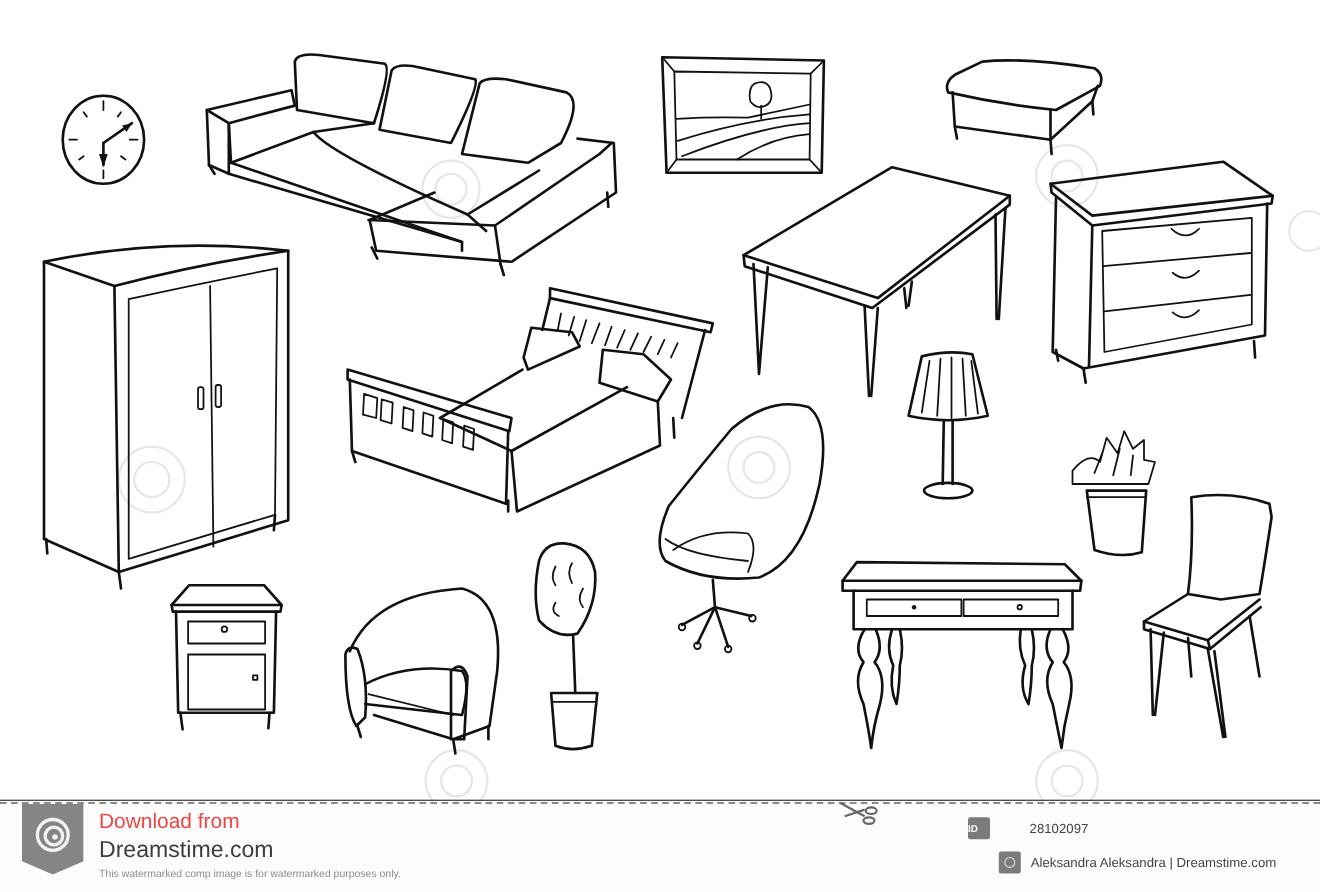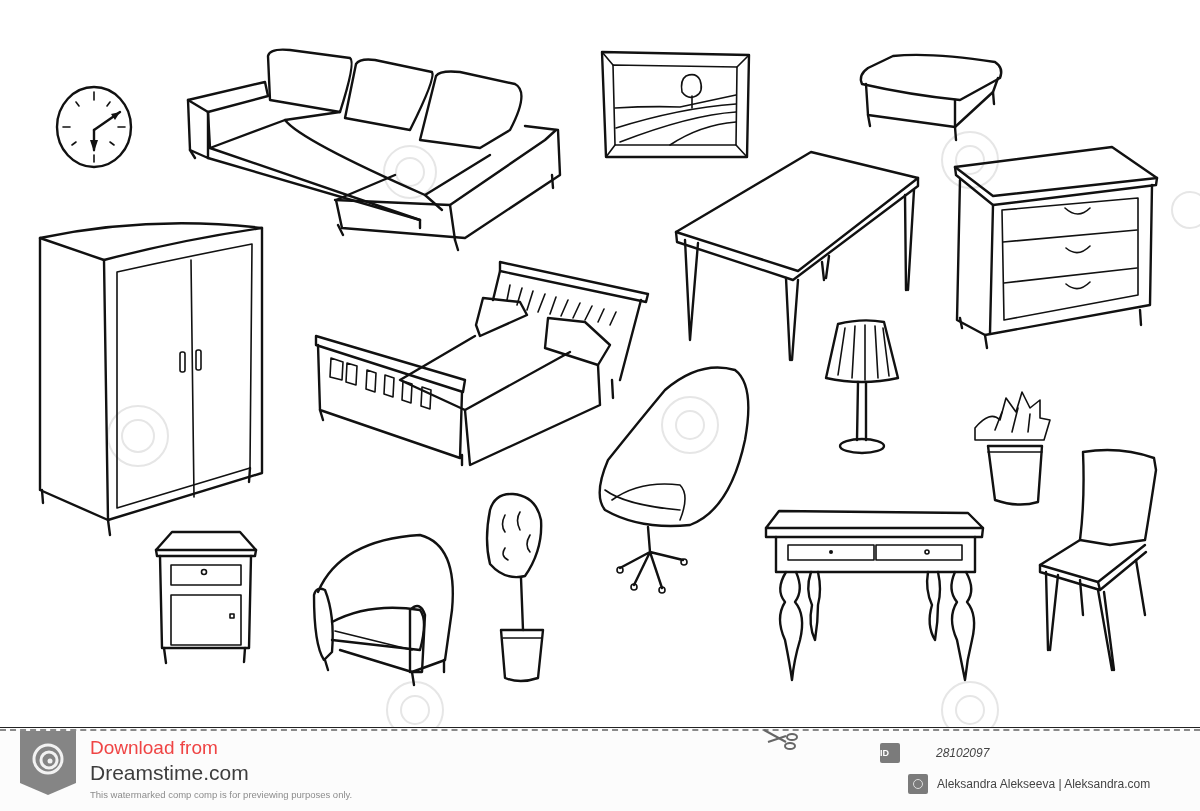--- a/index.html
+++ b/index.html
@@ -11,21 +11,21 @@
   .wm { fill: none; stroke: #e6e6e6; stroke-width: 2; }
   .footer { position: absolute; left: 0; top: 728px; width: 1200px; height: 83px; background: #fcfcfc; }
   .cutline { position: absolute; left: 0; top: 729px; width: 1200px; height: 0; border-top: 2px dashed #8a8a8a; }
   .topline { position: absolute; left: 0; top: 727px; width: 1200px; height: 1px; background: #222; }
   .badge { position: absolute; left: 20px; top: 731px; width: 56px; height: 64px; }
   .dl-1 { position: absolute; left: 90px; top: 737px; font-size: 19px; color: #ef4444; }
   .dl-2 { position: absolute; left: 90px; top: 761px; font-size: 21px; font-weight: normal; color: #3d3d3d; }
   .dl-3 { position: absolute; left: 90px; top: 789px; font-size: 9.5px; color: #8c8c8c; }
   .scissors { position: absolute; left: 762px; top: 728px; width: 40px; height: 30px; }
   .id-icon { position: absolute; left: 880px; top: 743px; width: 20px; height: 20px; background: #7b7b7b; border-radius: 2px; color: #fff; font-size: 9px; font-weight: bold; text-align: left; line-height: 20px; }
-  .id-text { position: absolute; left: 936px; top: 746px; font-size: 12px; color: #444; font-style: italic; }
+  .id-text { position: absolute; left: 936px; top: 746px; font-size: 12px; color: #444; }
   .c-icon { position: absolute; left: 908px; top: 774px; width: 20px; height: 20px; background: #7b7b7b; border-radius: 2px; }
   .c-icon span { position: absolute; left: 5px; top: 5px; width: 8px; height: 8px; border: 1px solid #ddd; border-radius: 50%; }
   .credit-text { position: absolute; left: 937px; top: 777px; font-size: 12px; color: #444; }
 </style>
 </head>
 <body>
 
 <div class="canvas">
 <svg viewBox="0 0 1200 728" xmlns="http://www.w3.org/2000/svg">
 
@@ -233,29 +233,29 @@
   <svg viewBox="0 0 56 64" width="56" height="64">
     <path d="M0,0 L56,0 L56,52 L28,64 L0,52 Z" fill="#858585"></path>
     <circle cx="28" cy="28" r="14" fill="none" stroke="#f2f2f2" stroke-width="3"></circle>
     <circle cx="29" cy="29" r="8" fill="none" stroke="#f2f2f2" stroke-width="3"></circle>
     <circle cx="30" cy="30" r="2.5" fill="#f2f2f2"></circle>
   </svg>
 </div>
 
 <div class="dl-1">Download from</div>
 <div class="dl-2">Dreamstime.com</div>
-<div class="dl-3">This watermarked comp comp is for previewing purposes only.</div>
+<div class="dl-3">This watermarked comp image is for watermarked purposes only.</div>
 
 <div class="scissors">
   <svg viewBox="0 0 40 30" width="40" height="30">
     <line x1="2" y1="2" x2="24" y2="14" stroke="#666" stroke-width="2"></line>
     <line x1="6" y1="14" x2="24" y2="8" stroke="#666" stroke-width="2"></line>
     <ellipse cx="28" cy="18" rx="5" ry="3" fill="none" stroke="#666" stroke-width="2"></ellipse>
     <ellipse cx="30" cy="9" rx="5" ry="3" fill="none" stroke="#666" stroke-width="2"></ellipse>
   </svg>
 </div>
 
 <div class="id-icon">ID</div>
 <div class="id-text">28102097</div>
 <div class="c-icon">
     <span></span>
   </div>
-<div class="credit-text">Aleksandra Alekseeva | Aleksandra.com</div>
+<div class="credit-text">Aleksandra Aleksandra | Dreamstime.com</div>
 
 </body></html>

